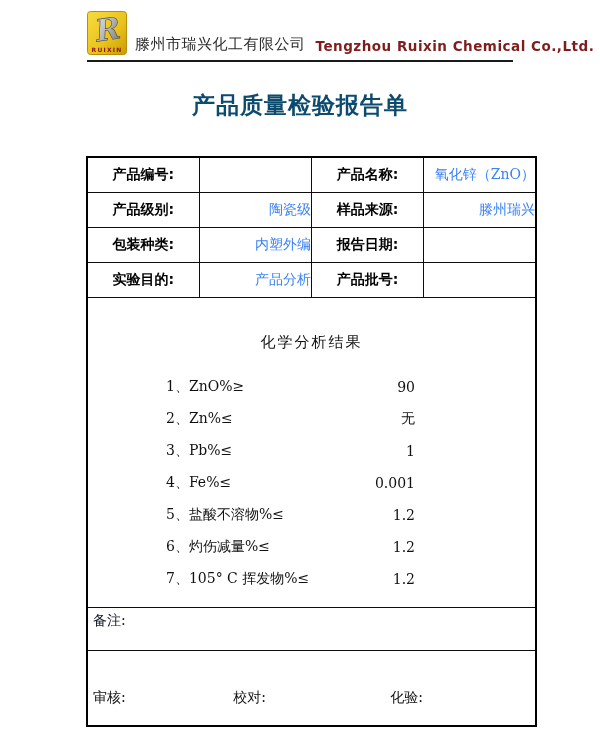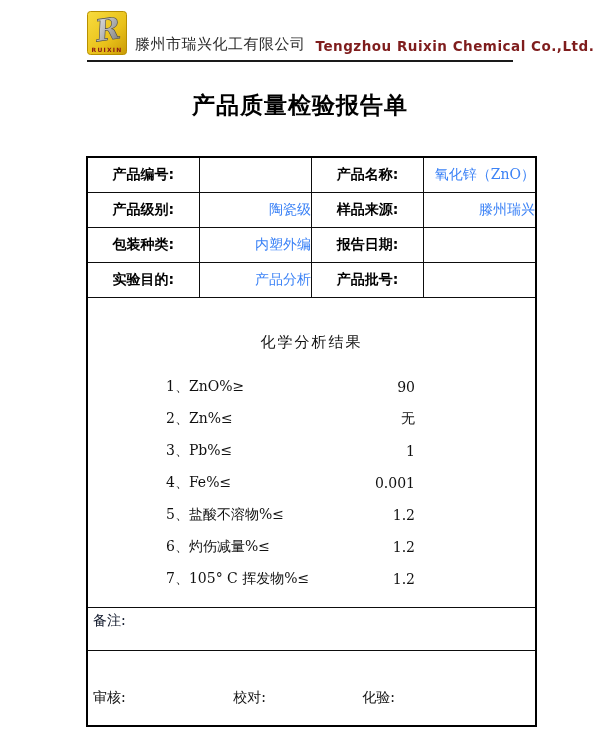--- a/index.html
+++ b/index.html
@@ -23,21 +23,21 @@
     font-family: "DejaVu Sans", "Liberation Sans", sans-serif;
     font-size: 13.5px; font-weight: 700; letter-spacing: 0.5px; color: #7f1d1d;
     white-space: nowrap;
   }
 
   
   .report-title {
     position: absolute; top: 90px; left: 0; width: 600px;
     text-align: center;
     font-family: "DejaVu Sans", "Liberation Sans", sans-serif;
-    font-size: 23px; font-weight: 700; letter-spacing: 1px; color: #000000;
+    font-size: 23px; font-weight: 700; letter-spacing: 1px; color: #0c4a6e;
   }
 
   
   table.report-table {
     position: absolute; left: 86px; top: 156px; width: 451px;
     border-collapse: collapse; table-layout: fixed;
     border: 2px solid #000;
   }
   table.report-table td { border: 1.5px solid #0d0d0d; overflow: hidden; }
 
@@ -77,21 +77,21 @@
 
   
   tr.sign-row { height: 76px; }
   td.sign-cell {
     vertical-align: top; padding-top: 38px;
     font-family: "DejaVu Serif", serif; font-size: 14px; color: #111;
   }
   .sign-item { display: inline-block; white-space: nowrap; }
   .sign-review    { margin-left: 5px; }
   .sign-proofread { margin-left: 103px; }
-  .sign-test      { margin-left: 92px; }
+  .sign-test      { margin-left: 120px; }
 </style>
 </head>
 <body>
 
 <div class="page">
 
   <div class="letterhead">
     <div class="logo-box">
       <svg width="40" height="44" viewBox="0 0 40 44">
         <defs>

